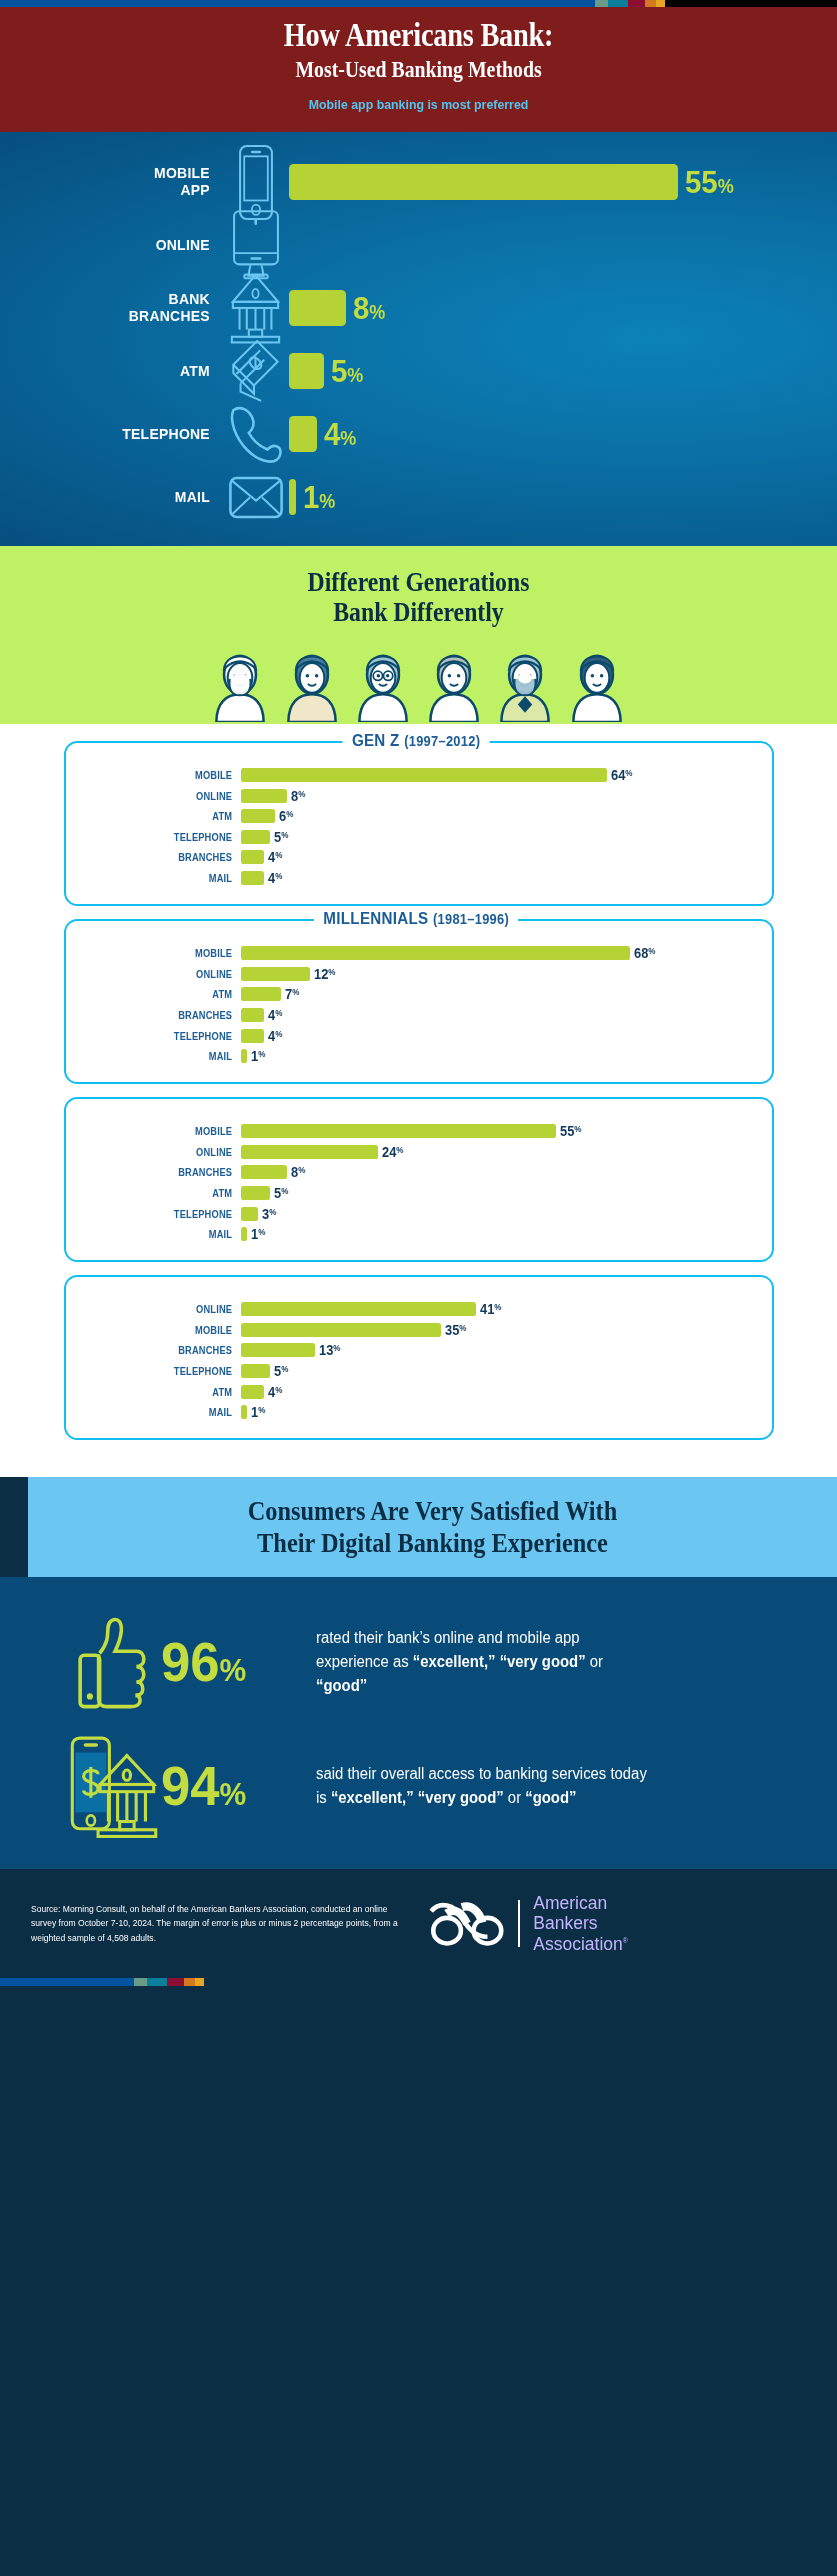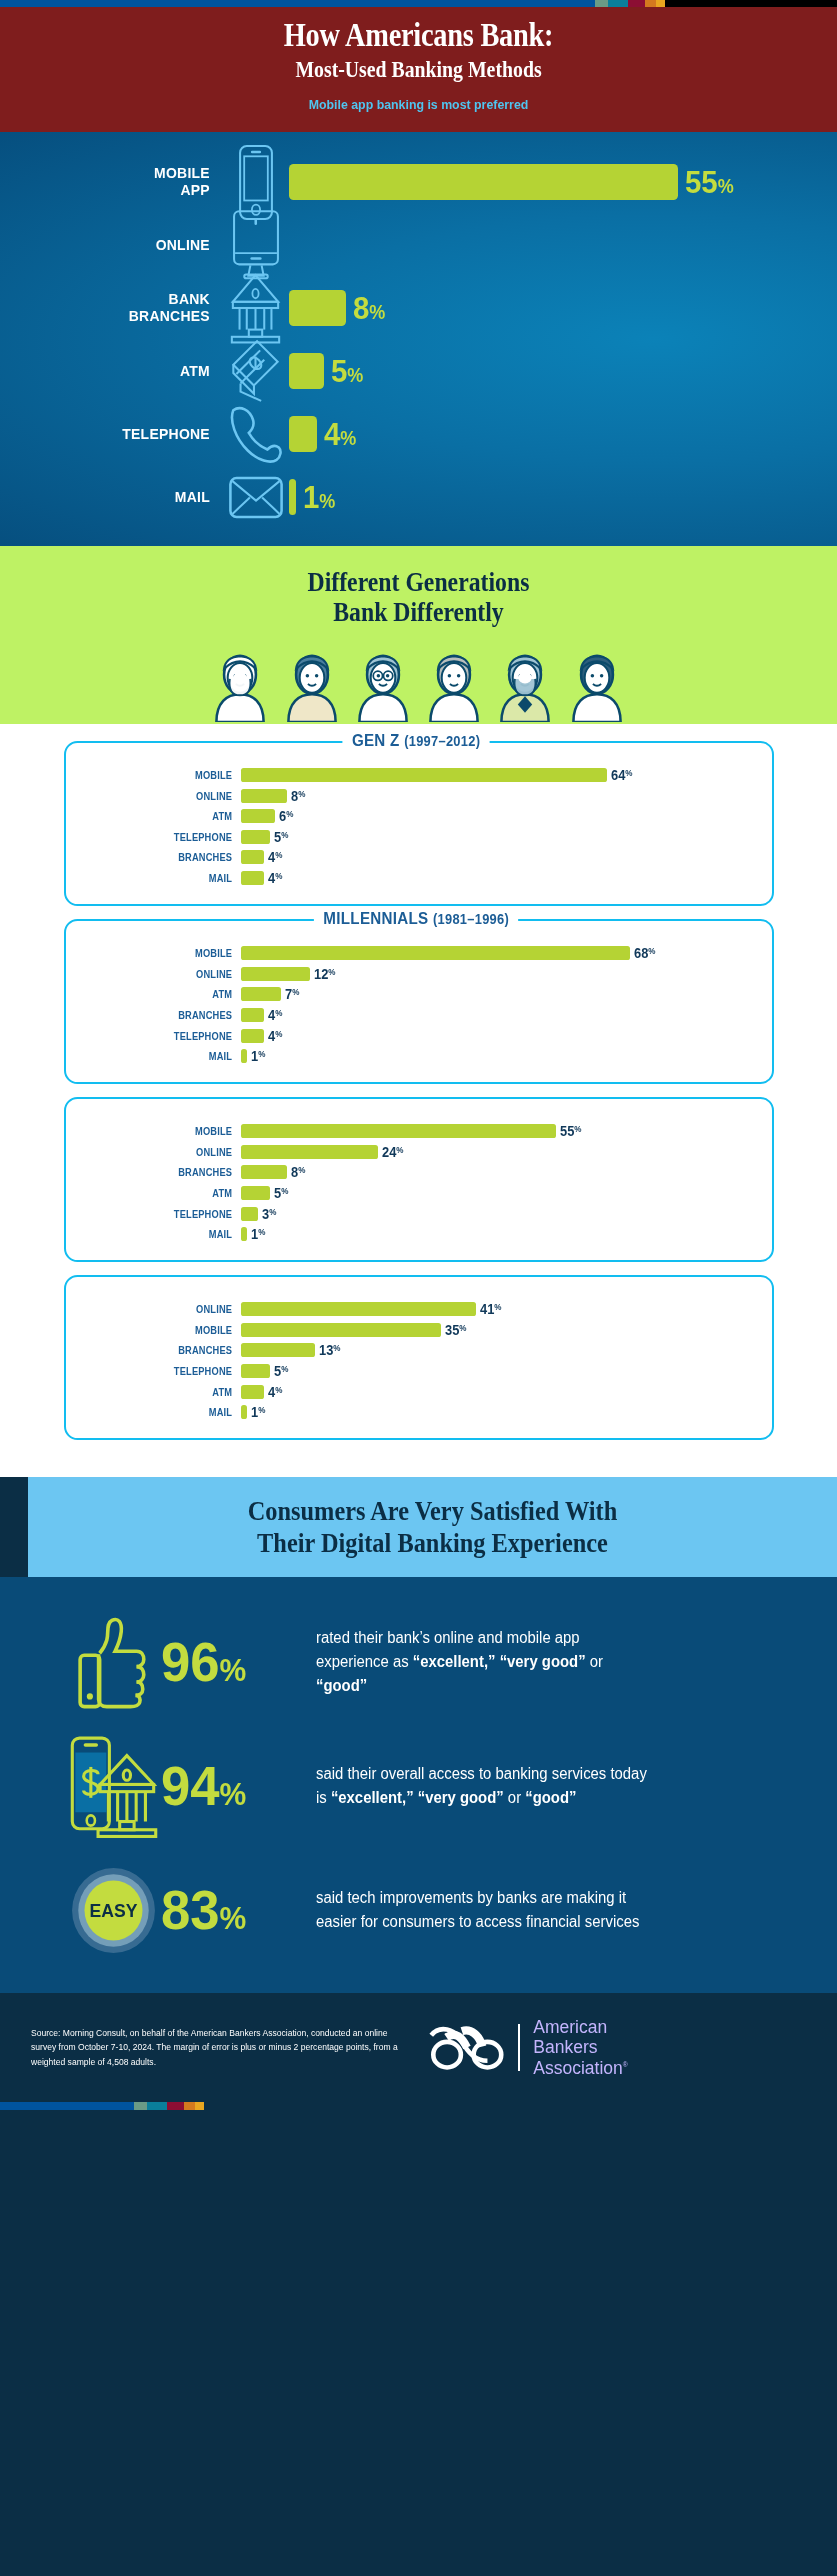--- a/index.html
+++ b/index.html
@@ -576,32 +576,20 @@
               <line x1="132" y1="112" x2="132" y2="168"></line>
               <line x1="150" y1="112" x2="150" y2="168"></line>
               <rect x="100" y="168" width="28" height="16"></rect>
               <rect x="58" y="184" width="112" height="13"></rect>
             </g>
           </svg>
         </div>
         <div class="spct">94<small>%</small></div>
         <div class="stext">said their overall access to banking services today is <b>“excellent,”</b> <b>“very good”</b> or <b>“good”</b></div>
       </div>
-      <div class="srow">
-        <div class="sicon">
-          <svg width="87" height="87" viewBox="0 0 168 168">
-            <ellipse cx="84" cy="84" rx="80" ry="82" fill="#5c87a8" opacity=".55"></ellipse>
-            <ellipse cx="84" cy="84" rx="68" ry="70" fill="#8fb3c9" opacity=".7"></ellipse>
-            <ellipse cx="84" cy="84" rx="56" ry="58" fill="#c3dc3f"></ellipse>
-            <text x="84" y="96" text-anchor="middle" font-family="Liberation Sans, sans-serif" font-weight="bold" font-size="34" fill="#0b2e45">EASY</text>
-          </svg>
-        </div>
-        <div class="spct">83<small>%</small></div>
-        <div class="stext">said tech improvements by banks are making it easier for consumers to access financial services</div>
-      </div>
     </div>
 
   <div class="footer">
     <div class="src">Source: Morning Consult, on behalf of the American Bankers Association, conducted an online survey from October 7-10, 2024. The margin of error is plus or minus 2 percentage points, from a weighted sample of 4,508 adults.</div>
     <div class="logo">
       <svg width="77" height="47" viewBox="0 0 150 92">
         <g fill="none" stroke="#ffffff" stroke-width="9">
           <ellipse cx="37" cy="60" rx="27" ry="25"></ellipse>
           <ellipse cx="116" cy="60" rx="27" ry="25"></ellipse>
         </g>

